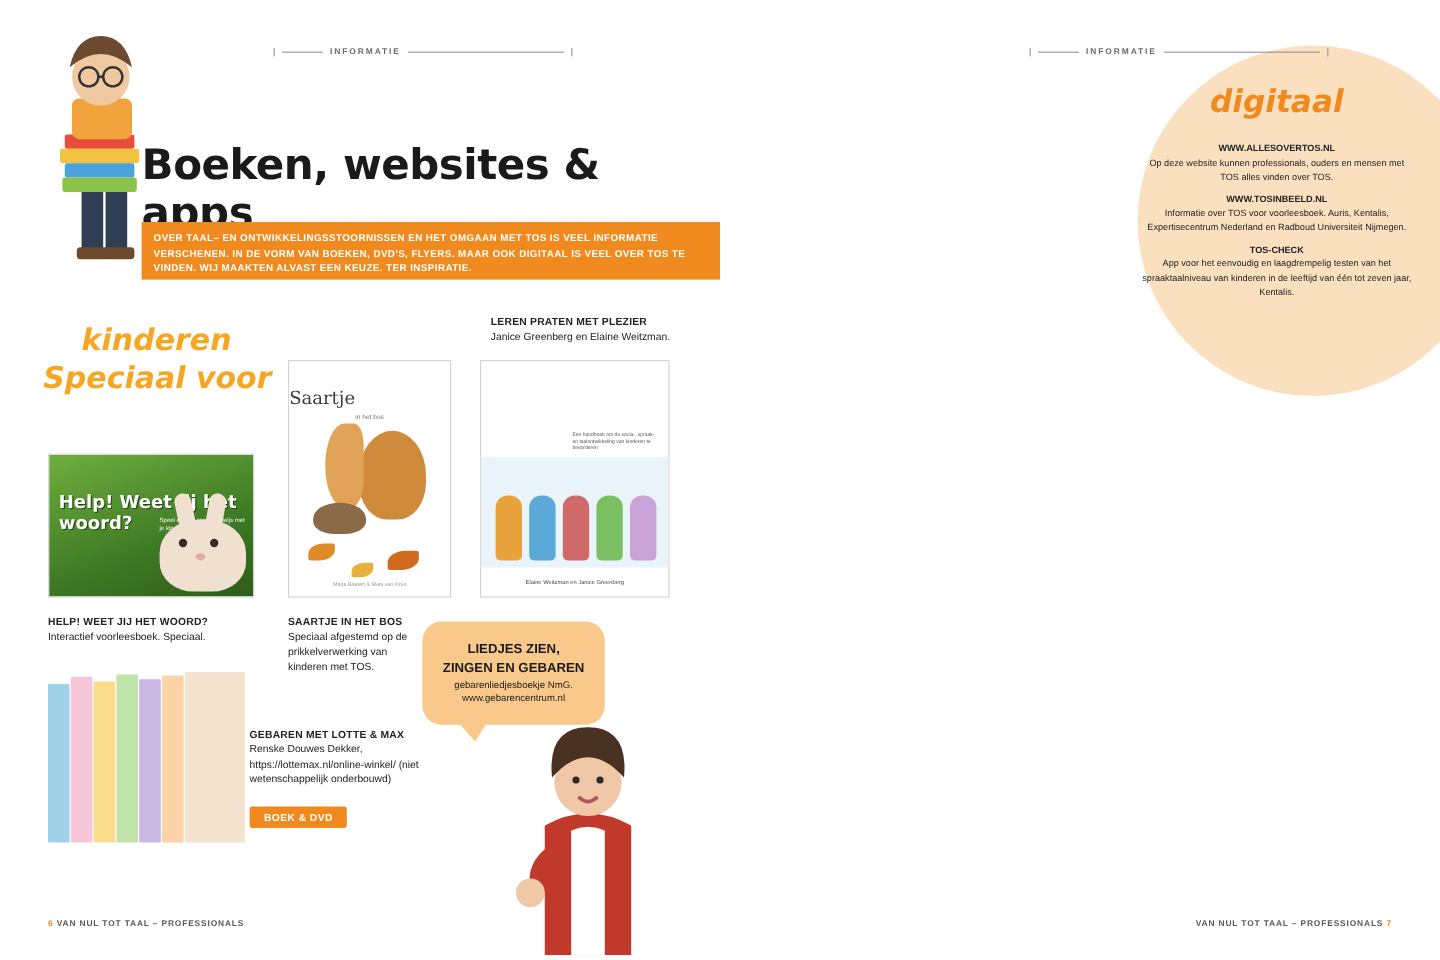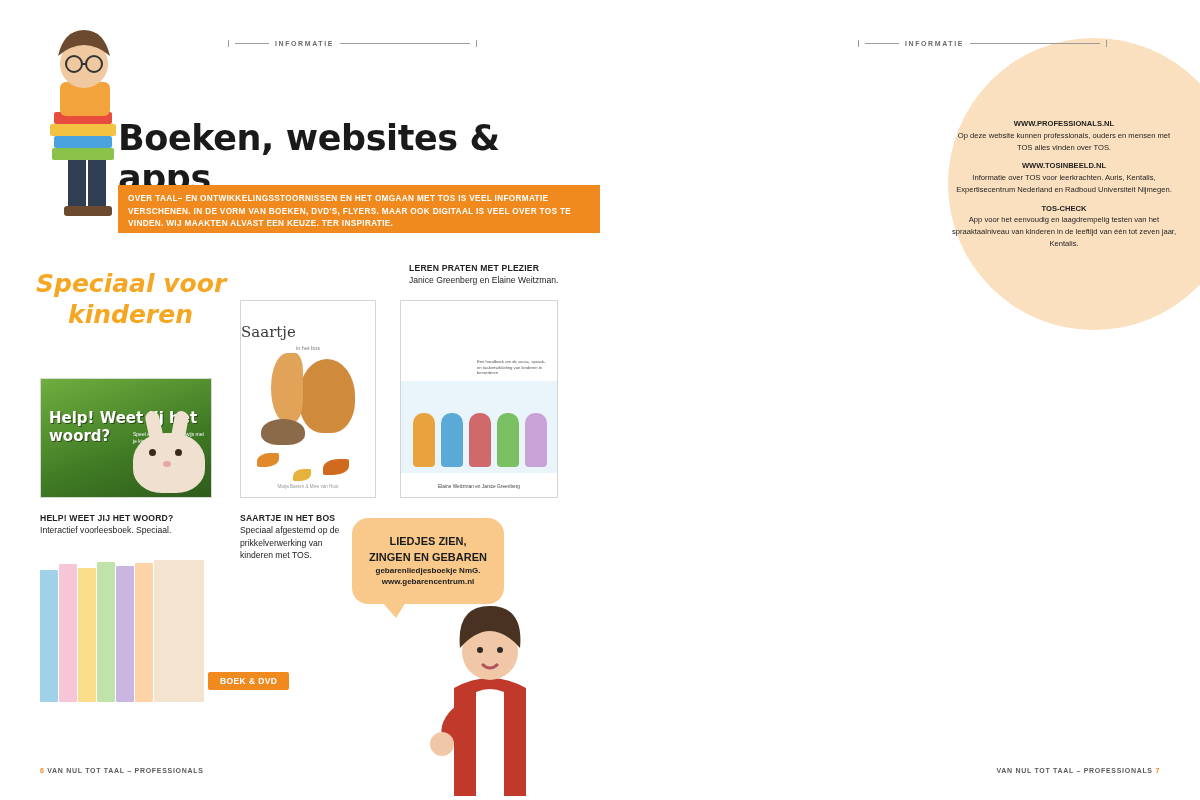--- a/index.html
+++ b/index.html
@@ -128,21 +128,21 @@
     background:#F9C98B; border-radius:16px;
     display:flex; align-items:center; justify-content:center; text-align:center;
     padding:6px 10px;
   }
   .bubble:after{
     content:""; position:absolute; left:30px; bottom:-14px; width:0;height:0;
     border-left:14px solid transparent; border-right:10px solid transparent;
     border-top:16px solid #F9C98B;
   }
   .bubble .bt{font-size:11px;font-weight:700;color:#1b1b1b;line-height:1.4;}
-  .bubble .bd{font-size:8px;font-weight:700;color:#1b1b1b;line-height:1.4;}
+  .bubble .bd{font-size:8px;font-weight:400;color:#1b1b1b;line-height:1.4;}
 
   .woman { position:absolute; left:420px; top:596px; width:140px; height:200px; }
 
   .boekdvd {
     position:absolute; left:208px; top:672px; padding:4px 12px;
     background:#F08A1E; color:#ffffff; font-size:8.5px; font-weight:700;
     letter-spacing:.4px; border-radius:2px;
   }
 
   
@@ -197,22 +197,22 @@
       <circle cx="50" cy="44" r="8" fill="none" stroke="#333" stroke-width="2"></circle>
       <circle cx="70" cy="44" r="8" fill="none" stroke="#333" stroke-width="2"></circle>
       <line x1="58" y1="44" x2="62" y2="44" stroke="#333" stroke-width="2"></line>
     </svg>
 
     <div class="title-main">Boeken, websites &amp; apps</div>
 
     <div class="orange-band">OVER TAAL– EN ONTWIKKELINGSSTOORNISSEN EN HET OMGAAN MET TOS IS VEEL INFORMATIE VERSCHENEN. IN DE VORM VAN BOEKEN, DVD'S, FLYERS. MAAR OOK DIGITAAL IS VEEL OVER TOS TE VINDEN. WIJ MAAKTEN ALVAST EEN KEUZE. TER INSPIRATIE.</div>
 
     <div class="speciaal">
+      <div style="padding-left:32px;">kinderen</div>
       <div>Speciaal voor</div>
-      <div style="padding-left:32px;">kinderen</div>
     </div>
 
     <div class="bookcap" style="left:388px;top:262px;width:200px;margin-left:21px;">
       <div class="t">LEREN PRATEN MET PLEZIER</div>
       <div class="d">Janice Greenberg en Elaine Weitzman.</div>
     </div>
 
     <div class="cov-help">
       <div class="hl">Help! Weet jij het woord?</div>
       <div class="sub">Speel en leer spelenderwijs met je kind</div>
@@ -259,20 +259,24 @@
     <div class="stack">
       <div class="bk" style="left:0;background:#9fd2e8;height:132px;"></div>
       <div class="bk" style="left:19px;background:#f6c6d8;height:138px;"></div>
       <div class="bk" style="left:38px;background:#f9dd8a;height:134px;"></div>
       <div class="bk" style="left:57px;background:#bfe3a8;height:140px;"></div>
       <div class="bk" style="left:76px;background:#c9b7e2;height:136px;"></div>
       <div class="bk" style="left:95px;background:#ffd3a8;height:139px;"></div>
       <div class="bk" style="left:114px;width:50px;background:#f4e3cf;height:142px;"></div>
     </div>
 
+    <div class="bookcap" style="left:208px;top:606px;width:146px;">
+      <div class="t">GEBAREN MET LOTTE &amp; MAX</div>
+      <div class="d">Renske Douwes Dekker, https://lottemax.nl/online-winkel/ (niet wetenschappelijk onderbouwd)</div>
+    </div>
 
     <div class="boekdvd">BOEK &amp; DVD</div>
 
     <div class="bubble">
       <div>
         <div class="bt">LIEDJES ZIEN,</div>
         <div class="bt">ZINGEN EN GEBAREN</div>
         <div class="bd">gebarenliedjesboekje NmG.</div>
         <div class="bd">www.gebarencentrum.nl</div>
       </div>
@@ -301,26 +305,27 @@
     <div class="peach-circle"></div>
 
     <div class="info-rule" style="left:258px;width:250px;">
       <div class="tick"></div>
       <div class="line" style="width:34px;"></div>
       <span>INFORMATIE</span>
       <div class="line" style="width:130px;"></div>
       <div class="tick"></div>
     </div>
 
+    <div class="digitaal">digitaal</div>
 
     <div class="digi-body">
-      <span class="h">WWW.PROFESSIONALS.NL</span>
+      <span class="h">WWW.ALLESOVERTOS.NL</span>
       <span>Op deze website kunnen professionals, ouders en mensen met TOS alles vinden over TOS.</span>
       <span class="h">WWW.TOSINBEELD.NL</span>
-      <span>Informatie over TOS voor leerkrachten. Auris, Kentalis, Expertisecentrum Nederland en Radboud Universiteit Nijmegen.</span>
+      <span>Informatie over TOS voor voorleesboek. Auris, Kentalis, Expertisecentrum Nederland en Radboud Universiteit Nijmegen.</span>
       <span class="h">TOS-CHECK</span>
       <span>App voor het eenvoudig en laagdrempelig testen van het spraaktaalniveau van kinderen in de leeftijd van één tot zeven jaar, Kentalis.</span>
     </div>
 
     <div class="foot" style="right:40px;">
       <span>VAN NUL TOT TAAL – PROFESSIONALS</span>
       <span class="pg">7</span>
     </div>
   </div>
 </div>

